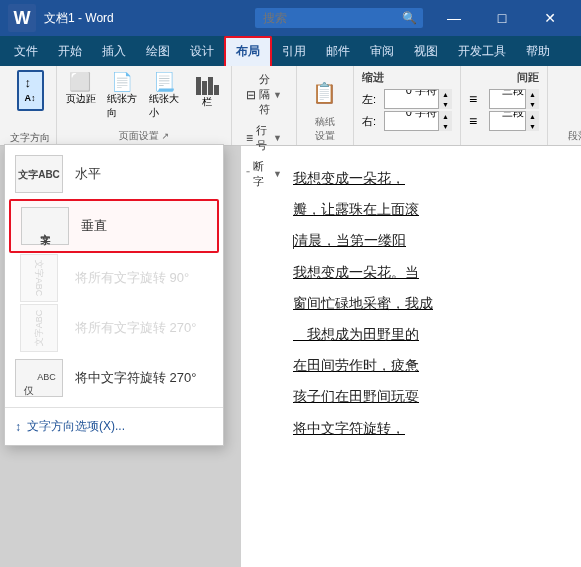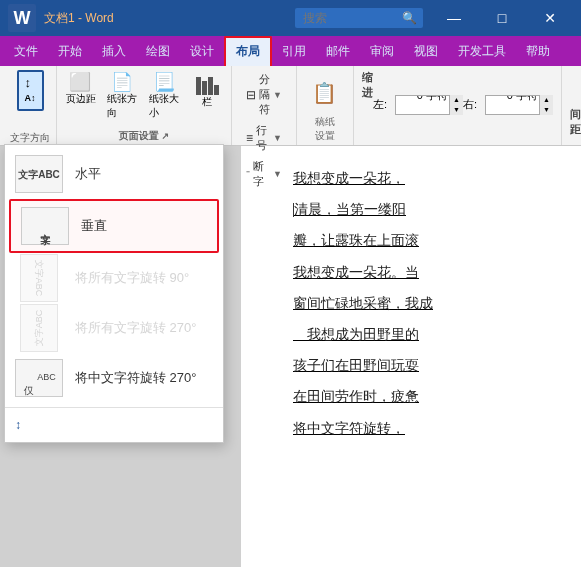--- a/index.html
+++ b/index.html
@@ -16,50 +16,50 @@
     }
     .title-bar-logo {
       width: 28px; height: 28px;
       background: #2b579a;
       border-radius: 2px;
       display: flex; align-items: center; justify-content: center;
       margin-right: 8px;
       font-weight: bold; font-size: 18px; color: white;
     }
     .title-bar-text {
-      flex: 1; font-size: 12px; color: #fdba74;
+      flex: 1; font-size: 12px; color: #ffffff;
     }
     .title-bar-search {
       background: #2e6dbf;
       border: none;
       border-radius: 2px;
       color: white;
       padding: 3px 24px 3px 8px;
       font-size: 12px;
-      width: 128px;
+      width: 168px;
       outline: none;
       position: relative;
     }
     .search-wrapper {
       position: relative; display: flex; align-items: center;
     }
     .search-icon-bar {
       position: absolute; right: 6px; color: #ccc; font-size: 12px;
     }
     .title-controls {
       display: flex; gap: 2px; margin-left: 8px;
     }
     .title-ctrl-btn {
       width: 46px; height: 36px; display: flex; align-items: center; justify-content: center;
       color: white; font-size: 14px; cursor: pointer;
     }
 
     
     .ribbon-tabs {
-      background: #a21caf;
+      background: #0c4a6e;
       height: 30px;
       display: flex;
       align-items: flex-end;
       padding: 0 4px;
     }
     .ribbon-tab {
       padding: 5px 10px 6px;
       color: #d6e4f7;
       font-size: 12px;
       cursor: pointer;
@@ -96,21 +96,21 @@
 
     
     .ribbon-small-btn {
       padding: 2px 6px; cursor: pointer; border-radius: 2px;
       font-size: 11px; color: #333; display: flex; align-items: center; gap: 3px;
     }
     .ribbon-small-btn .arrow { font-size: 9px; color: #666; }
 
     
     .indent-section {
-      display: flex; padding: 4px 8px;
+      display: flex; flex-direction: column; padding: 4px 8px;
       border-right: 1px solid #d8d8d8;
     }
     .indent-row {
       display: flex; align-items: center; gap: 4px; font-size: 11px; margin-bottom: 2px;
     }
     .indent-input {
       width: 55px; height: 18px; border: 1px solid #aaa; font-size: 11px;
       text-align: right; padding: 0 14px 18px 2px;
       position: relative;
     }
@@ -258,21 +258,21 @@
       <div class="small-icon-btn">
         <div class="col-icon">
           <div class="col-bar" style="height:18px;"></div>
           <div class="col-bar" style="height:14px;"></div>
           <div class="col-bar" style="height:18px;"></div>
           <div class="col-bar" style="height:10px;"></div>
         </div>
         <div class="lbl">栏</div>
       </div>
     </div>
-    <div style="font-size:10px;color:#666;text-align:right;padding-bottom:2px;font-weight:bold;">页面设置 <span class="expand-btn">↗</span></div>
+    <div style="font-size:10px;color:#666;text-align:right;padding-bottom:2px;">页面设置 <span class="expand-btn">↗</span></div>
   </div>
 
   <div style="display:flex;flex-direction:column;padding:4px 8px 0;border-right:1px solid #d8d8d8;">
     <div style="display:flex;flex-direction:column;gap:2px;flex:1;">
       <div class="ribbon-small-btn">
         <span style="font-size:12px;">⊟</span>
         <span>分隔符</span>
         <span class="arrow">▼</span>
       </div>
       <div class="ribbon-small-btn">
@@ -389,31 +389,32 @@
     <div class="dropdown-item">
       <div class="dropdown-item-icon" style="font-size:9px;line-height:1.3;display:flex;align-items:center;justify-content:center;gap:2px;">
         <div style="writing-mode:vertical-rl;font-size:10px;">仅</div>
         <div style="font-size:9px;">ABC</div>
       </div>
       <span class="dropdown-item-label">将中文字符旋转 270°</span>
     </div>
     <div class="dropdown-divider"></div>
     <div class="dropdown-option-link">
       <span>↕</span>
+      <span>文字方向选项(X)...</span>
     </div>
   </div>
 </div>
 
 <div class="doc-area">
   <div class="doc-page">
     <div class="doc-content">
       <p>我想变成一朵花，</p>
+      <p>瓣，让露珠在上面滚</p>
       <p><span class="doc-cursor"></span>清晨，当第一缕阳</p>
-      <p>瓣，让露珠在上面滚</p>
       <p>我想变成一朵花。当</p>
       <p>窗间忙碌地采蜜，我成</p>
       <p>　我想成为田野里的</p>
+      <p>在田间劳作时，疲惫</p>
       <p>孩子们在田野间玩耍</p>
-      <p>在田间劳作时，疲惫</p>
       <p>将中文字符旋转，</p>
     </div>
   </div>
 </div>
 
 </body></html>

